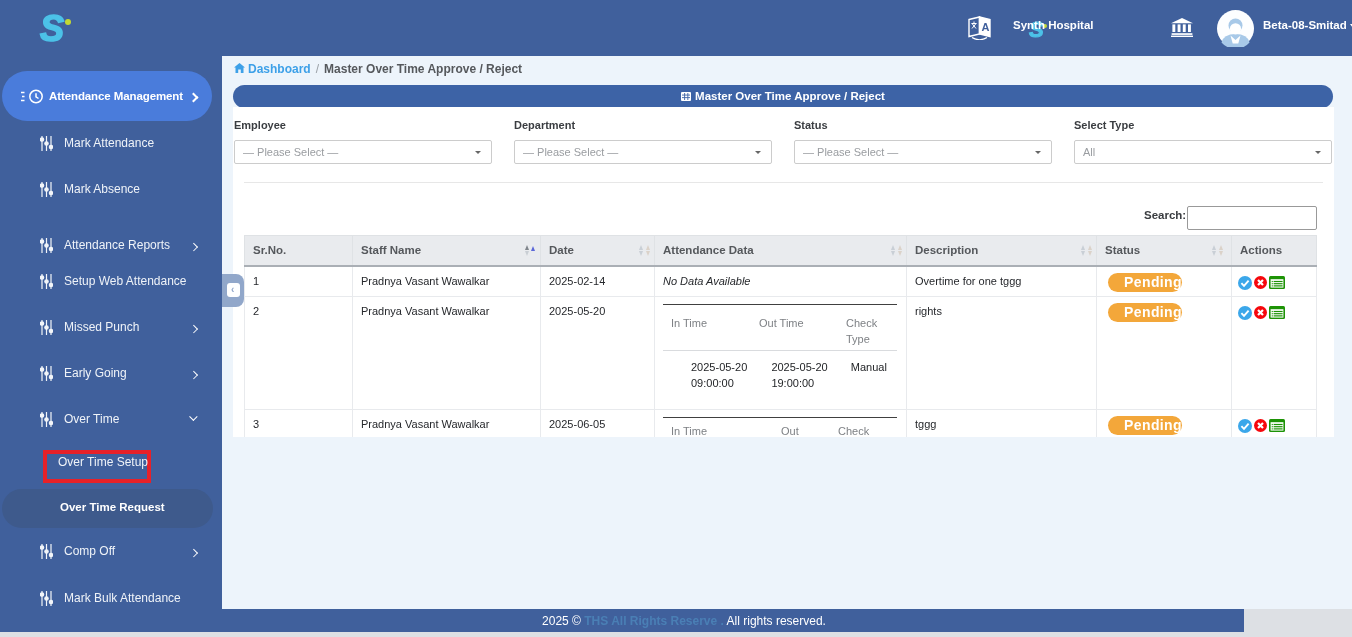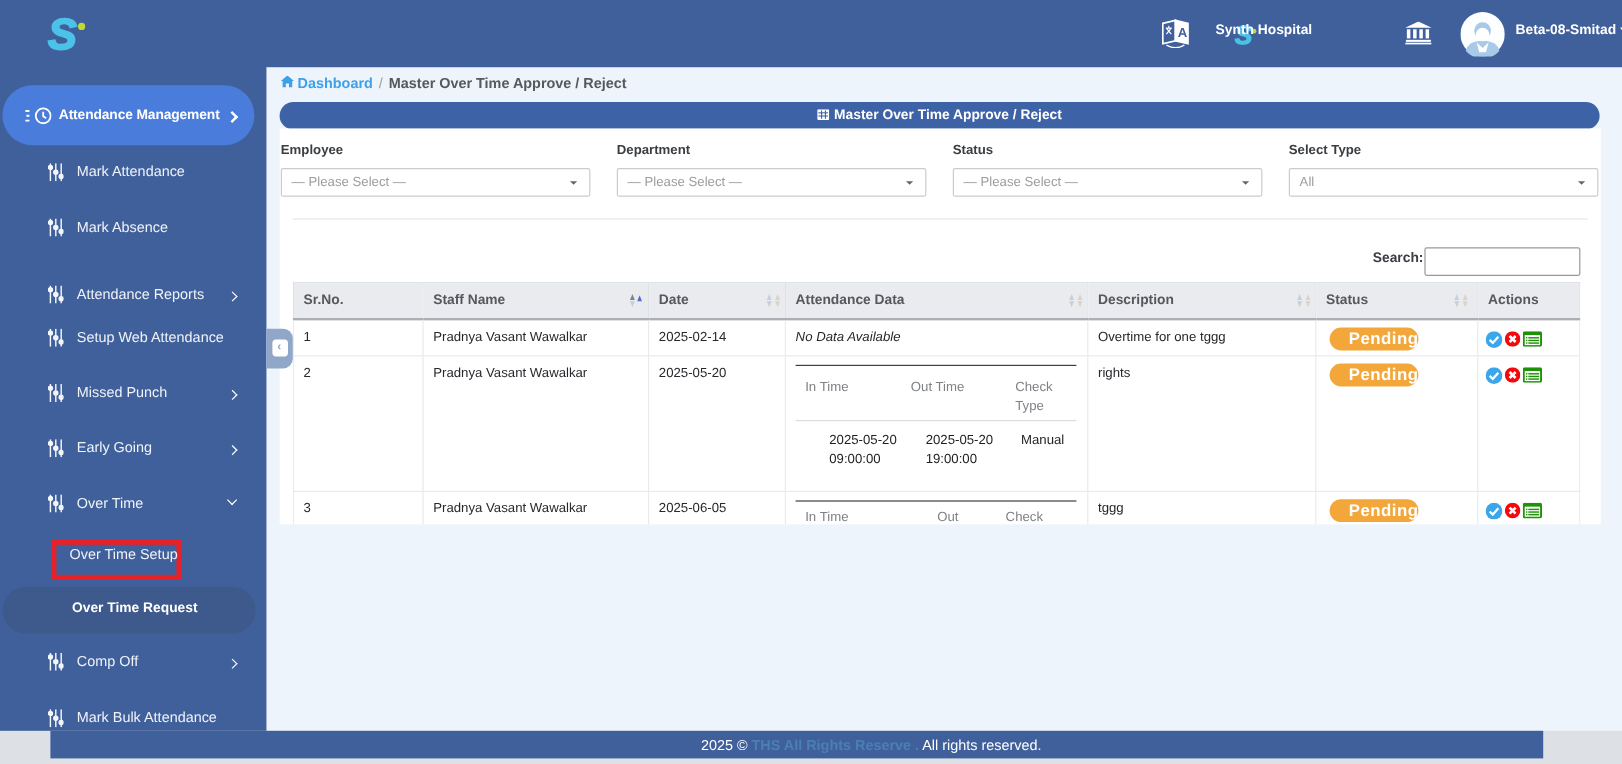--- a/index.html
+++ b/index.html
@@ -4,21 +4,21 @@
 <style>
 * { margin:0; padding:0; box-sizing:border-box; }
 html,body { width:1352px; height:637px; overflow:hidden; }
 body { font-family:"Liberation Sans",sans-serif; background:#dde0e4; position:relative; }
 .abs { position:absolute; }
 
 
 #contentbg { left:222px; top:56px; width:1130px; height:553px; background:#edf4fb; }
 #topbar { left:0; top:0; width:1352px; height:56px; background:#40609c; }
 #sidebar { left:0; top:0; width:222px; height:609px; background:#40609c; }
-#footer { left:0; top:609px; width:1244px; height:23px; background:#40609c; color:#fff; font-size:12px;margin-left:42px; }
+#footer { left:0; top:609px; width:1244px; height:23px; background:#40609c; color:#fff; font-size:12px; }
 #footer .in { position:absolute; top:5px; left:0; width:1368px; text-align:center; }
 #footer .ths { color:#4a7fb5; font-weight:bold; }
 #card { left:233px; top:107px; width:1101px; height:330px; background:#ffffff; }
 #bluebar { left:233px; top:85px; width:1100px; height:23px; background:#3d63a6; border-radius:11.5px; color:#fff; font-size:11.5px; font-weight:bold; text-align:center; line-height:23px; }
 
 
 .logoS { left:40px; top:8px; color:#4cc2e8; font-size:36px; font-weight:bold; font-style:italic; -webkit-text-stroke:1.6px #4cc2e8; }
 .logoDot { left:65px; top:19px; width:6px; height:6px; border-radius:50%; background:#c3d832; }
 #actpill { left:2px; top:71px; width:210px; height:50px; background:#4a7cdb; border-radius:25px; }
 #actpill .txt { position:absolute; left:47px; top:19px; color:#fff; font-size:11.5px; font-weight:bold; letter-spacing:-0.1px; }

